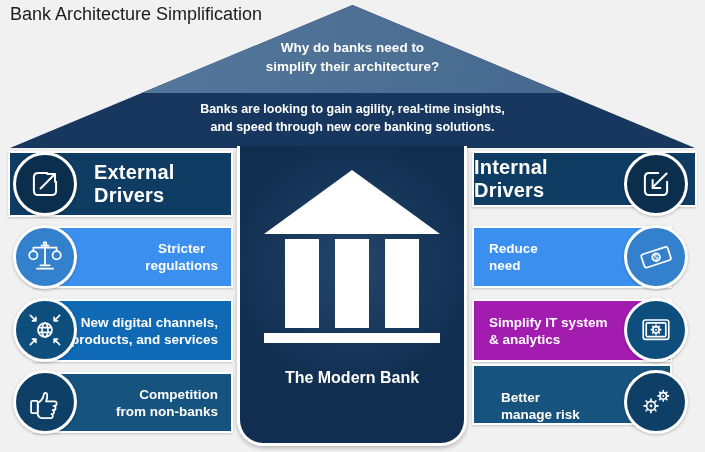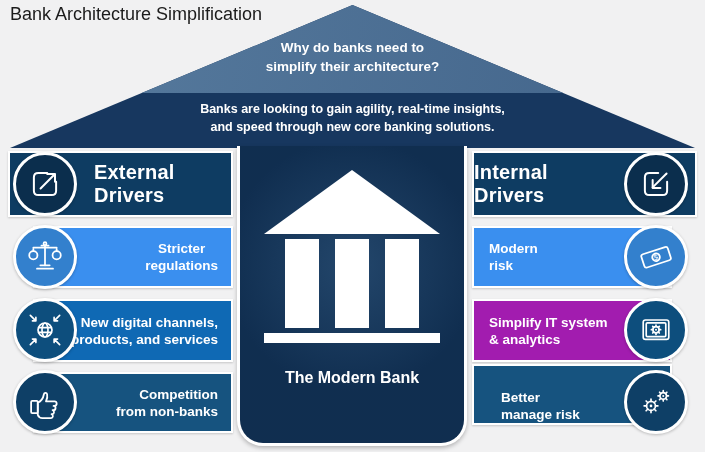--- a/index.html
+++ b/index.html
@@ -18,21 +18,21 @@
             font-weight:700; font-size:13.5px; line-height:19px; z-index:2; }
   .roof-sub { position:absolute; top:95px; width:100%; text-align:center; color:#fff;
               font-weight:700; font-size:12.5px; line-height:18px; z-index:2; }
 
   
   .bar { position:absolute; border:2px solid #fff; display:flex; align-items:center;
          color:#fff; z-index:2; box-shadow:0 1px 2px rgba(0,0,0,.18); }
   .hdr-label { font-weight:700; font-size:20px; letter-spacing:.2px; }
   .item-label { font-weight:700; font-size:13.5px; line-height:17px; }
   #bar-ext { left:8px;  top:151px; width:225px; height:66px; justify-content:center; padding-left:84px; }
-  #bar-int { left:472px; top:151px; width:225px; height:66px; justify-content:center; padding-right:84px; }
+  #bar-int { left:472px; top:151px; width:225px; height:56px; justify-content:center; padding-right:84px; }
   #bar-l2 { left:33px; top:226px; width:200px; height:62px; justify-content:flex-end; text-align:center; padding-right:13px; }
   #bar-l3 { left:33px; top:299px; width:200px; height:63px; justify-content:flex-end; text-align:right; padding-right:13px; }
   #bar-l4 { left:33px; top:372px; width:200px; height:61px; justify-content:flex-end; text-align:right; padding-right:13px; }
   #bar-r2 { left:472px; top:226px; width:200px; height:62px; padding-left:15px; }
   #bar-r3 { left:472px; top:299px; width:200px; height:63px; padding-left:15px; }
   #bar-r4 { left:472px; top:364px; width:200px; height:61px; padding-left:27px;align-items:flex-end; }
 
   
   .circle { position:absolute; width:64px; height:64px; border-radius:50%;
             border:3px solid #fff; display:flex; align-items:center; justify-content:center;
@@ -93,22 +93,22 @@
       <div>Competition</div>
       <div>from non-banks</div>
     </div>
   </div>
 
   <div class="bar" id="bar-int" style="background-color: rgb(14, 60, 98);">
     <span class="hdr-label">Internal Drivers</span>
   </div>
   <div class="bar" id="bar-r2" style="background-color: rgb(58, 143, 239);">
     <div class="item-label">
-      <div>Modern</div>
-      <div>risk</div>
+      <div>Reduce</div>
+      <div>need</div>
     </div>
   </div>
   <div class="bar" id="bar-r3" style="background-color: #a21caf;">
     <div class="item-label">
       <div>Simplify IT system</div>
       <div>&amp; analytics</div>
     </div>
   </div>
   <div class="bar" id="bar-r4" style="background-color: rgb(22, 83, 127);">
     <div class="item-label">

